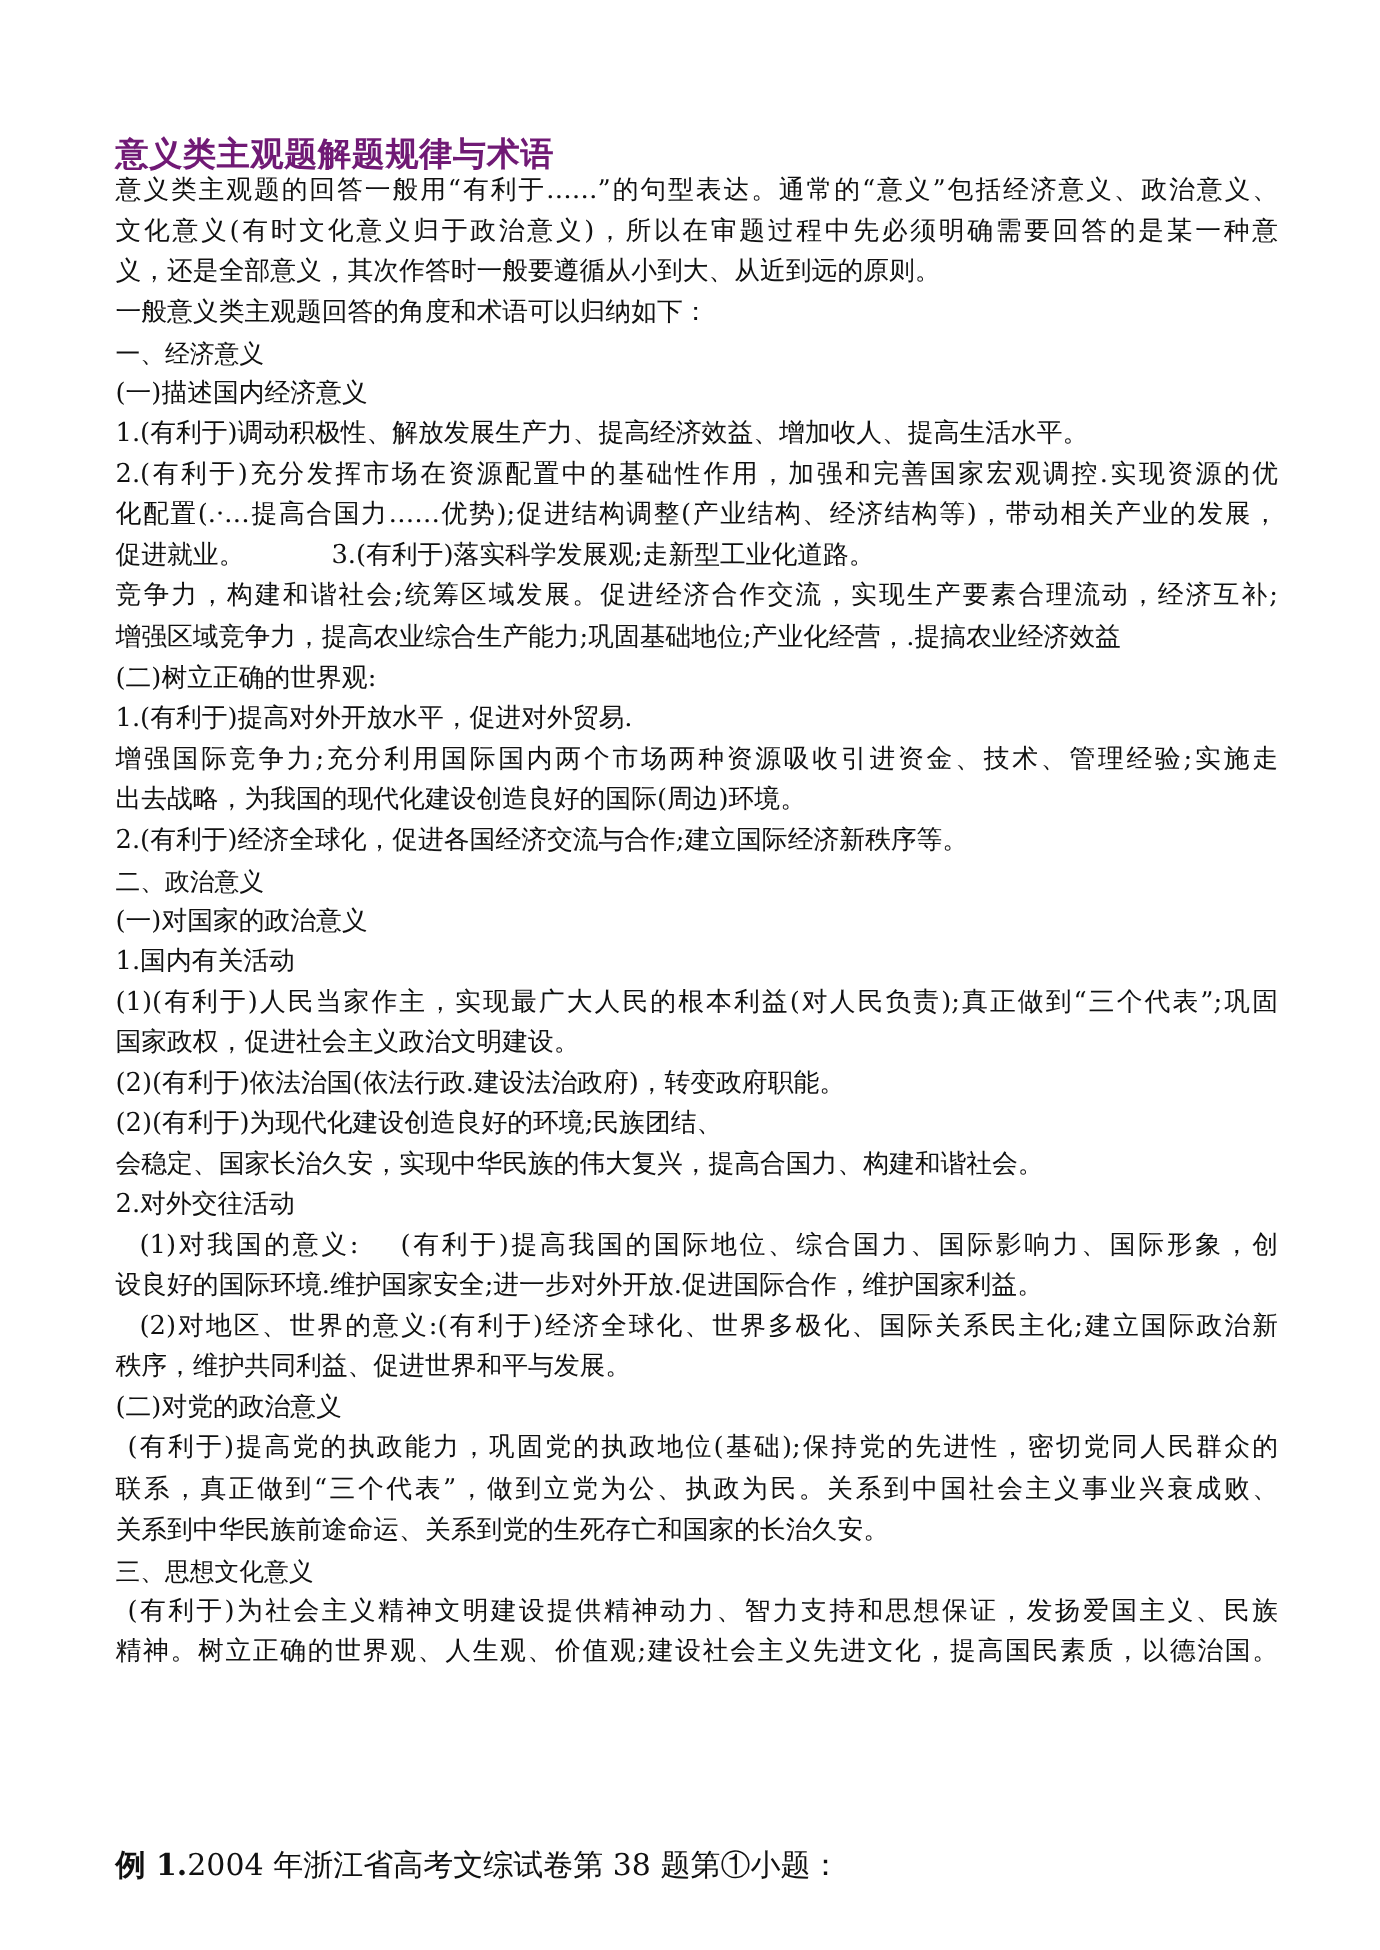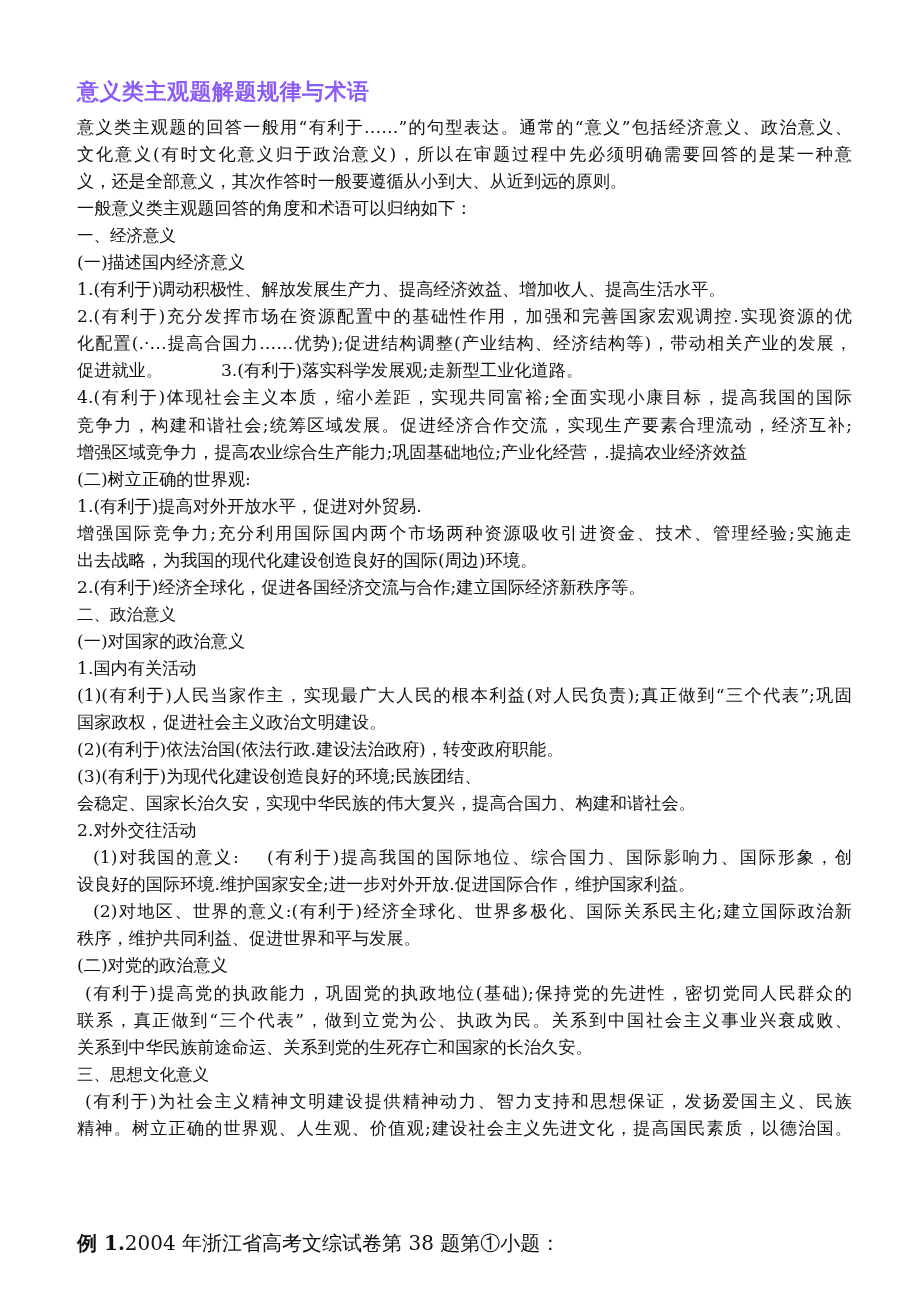--- a/index.html
+++ b/index.html
@@ -3,24 +3,24 @@
   <meta charset="utf-8">
   <style>
     html, body { margin: 0; padding: 0; background: #ffffff; }
     body {
       width: 920px; height: 1300px; position: relative; overflow: hidden;
       font-family: "DejaVu Serif", "Liberation Serif", serif;
       color: #111111;
     }
     .page { position: absolute; left: 0; top: 0; width: 920px; height: 1300px; }
     .title {
-      position: absolute; left: 77px; top: 78px;
+      position: absolute; left: 77px; top: 90px;
       font-family: "DejaVu Sans", "Liberation Sans", sans-serif;
       font-size: 22px; font-weight: bold; letter-spacing: 0.5px;
-      line-height: 28px; white-space: nowrap; color: #8b5cf6;
+      line-height: 28px; white-space: nowrap; color: #701a75;
     }
     .content { position: absolute; left: 77px; top: 114px; width: 775px; }
     .ln {
       height: 27.05px; line-height: 27.05px;
       font-size: 17.2px; white-space: nowrap;
       text-align: justify; text-align-last: justify;
       overflow: visible;
     }
     .ln.short { text-align-last: left; }
     .ln.head {
@@ -47,36 +47,35 @@
     <div class="ln">文化意义(有时文化意义归于政治意义)，所以在审题过程中先必须明确需要回答的是某一种意</div>
     <div class="ln short">义，还是全部意义，其次作答时一般要遵循从小到大、从近到远的原则。</div>
     <div class="ln short">一般意义类主观题回答的角度和术语可以归纳如下：</div>
 
     <div class="ln head">一、经济意义</div>
     <div class="ln short">(一)描述国内经济意义</div>
     <div class="ln short">1.(有利于)调动积极性、解放发展生产力、提高经济效益、增加收人、提高生活水平。</div>
     <div class="ln">2.(有利于)充分发挥市场在资源配置中的基础性作用，加强和完善国家宏观调控.实现资源的优</div>
     <div class="ln">化配置(.·…提高合国力……优势);促进结构调整(产业结构、经济结构等)，带动相关产业的发展，</div>
     <div class="ln short"><span>促进就业。</span><span class="gap"></span><span>3.(有利于)落实科学发展观;走新型工业化道路。</span></div>
-    <div class="ln">4.(有利于)体现社会主义本质，缩小差距，实现共同富裕;全面实现小康目标，提高我国的国际</div>
     <div class="ln">竞争力，构建和谐社会;统筹区域发展。促进经济合作交流，实现生产要素合理流动，经济互补;</div>
     <div class="ln short">增强区域竞争力，提高农业综合生产能力;巩固基础地位;产业化经营，.提搞农业经济效益</div>
     <div class="ln short">(二)树立正确的世界观:</div>
     <div class="ln short">1.(有利于)提高对外开放水平，促进对外贸易.</div>
     <div class="ln">增强国际竞争力;充分利用国际国内两个市场两种资源吸收引进资金、技术、管理经验;实施走</div>
     <div class="ln short">出去战略，为我国的现代化建设创造良好的国际(周边)环境。</div>
     <div class="ln short">2.(有利于)经济全球化，促进各国经济交流与合作;建立国际经济新秩序等。</div>
 
     <div class="ln head">二、政治意义</div>
     <div class="ln short">(一)对国家的政治意义</div>
     <div class="ln short">1.国内有关活动</div>
     <div class="ln">(1)(有利于)人民当家作主，实现最广大人民的根本利益(对人民负责);真正做到“三个代表”;巩固</div>
     <div class="ln short">国家政权，促进社会主义政治文明建设。</div>
     <div class="ln short">(2)(有利于)依法治国(依法行政.建设法治政府)，转变政府职能。</div>
-    <div class="ln short">(3)(有利于)为现代化建设创造良好的环境;民族团结、</div>
+    <div class="ln short">(2)(有利于)为现代化建设创造良好的环境;民族团结、</div>
     <div class="ln short">会稳定、国家长治久安，实现中华民族的伟大复兴，提高合国力、构建和谐社会。</div>
     <div class="ln short">2.对外交往活动</div>
     <div class="ln indent">(1)对我国的意义:　 (有利于)提高我国的国际地位、综合国力、国际影响力、国际形象，创</div>
     <div class="ln short">设良好的国际环境.维护国家安全;进一步对外开放.促进国际合作，维护国家利益。</div>
     <div class="ln indent">(2)对地区、世界的意义:(有利于)经济全球化、世界多极化、国际关系民主化;建立国际政治新</div>
     <div class="ln short">秩序，维护共同利益、促进世界和平与发展。</div>
     <div class="ln short">(二)对党的政治意义</div>
     <div class="ln indent1">(有利于)提高党的执政能力，巩固党的执政地位(基础);保持党的先进性，密切党同人民群众的</div>
     <div class="ln">联系，真正做到“三个代表”，做到立党为公、执政为民。关系到中国社会主义事业兴衰成败、</div>
     <div class="ln short">关系到中华民族前途命运、关系到党的生死存亡和国家的长治久安。</div>

